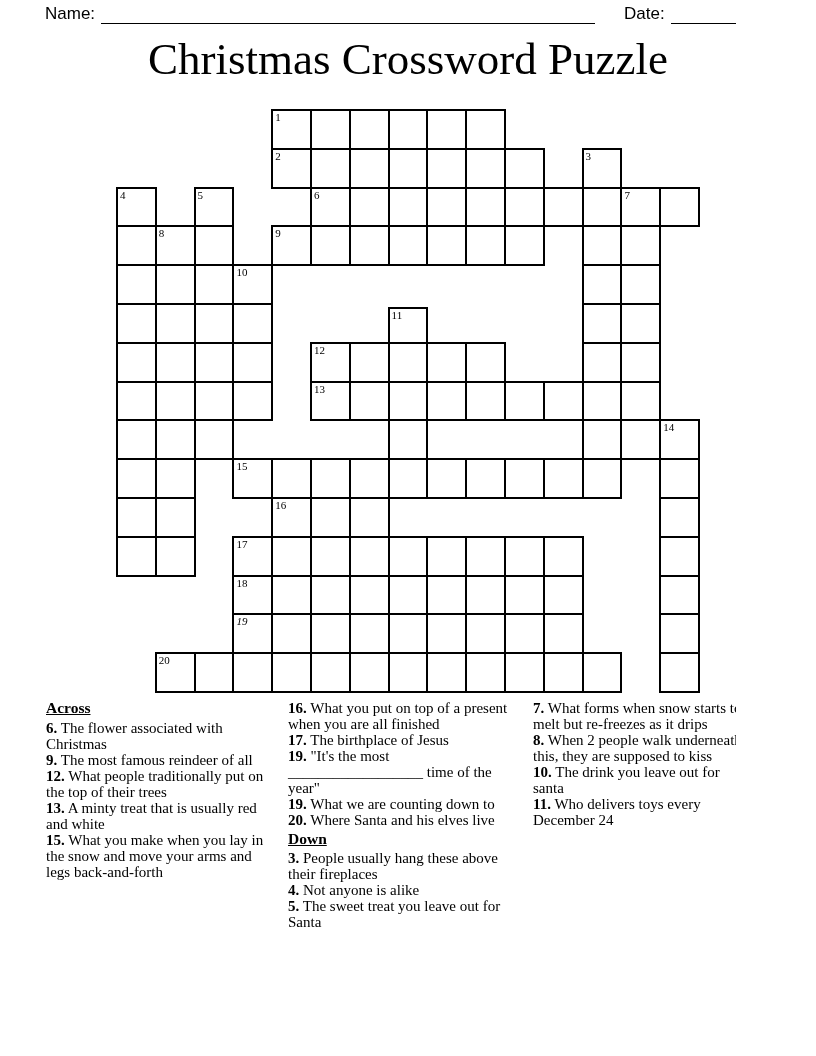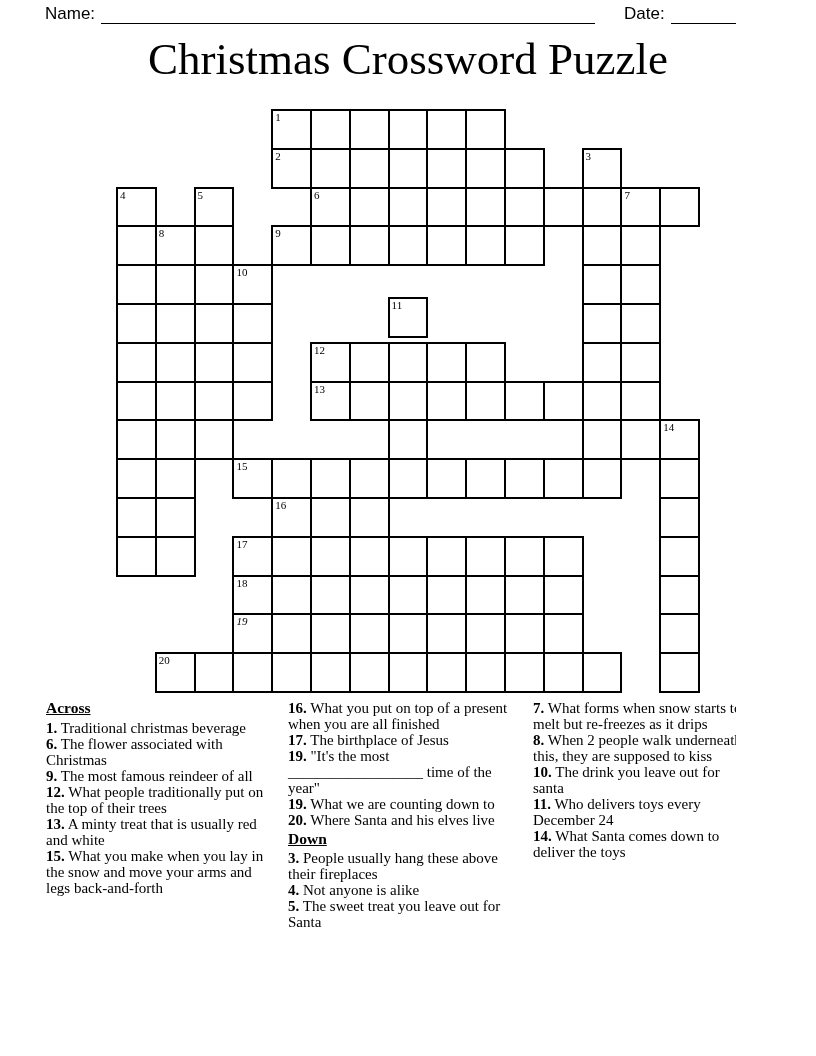--- a/index.html
+++ b/index.html
@@ -117,21 +117,21 @@
       <div class="cell" id="cell-4-2" style="left: 77.6px; top: 155.2px;"></div>
       <div class="cell" id="cell-4-3" style="left: 116.4px; top: 155.2px;">
         <span class="cnum">10</span>
       </div>
       <div class="cell" id="cell-4-12" style="left: 465.6px; top: 155.2px;"></div>
       <div class="cell" id="cell-4-13" style="left: 504.4px; top: 155.2px;"></div>
       <div class="cell" id="cell-5-0" style="left: 0px; top: 194px;"></div>
       <div class="cell" id="cell-5-1" style="left: 38.8px; top: 194px;"></div>
       <div class="cell" id="cell-5-2" style="left: 77.6px; top: 194px;"></div>
       <div class="cell" id="cell-5-3" style="left: 116.4px; top: 194px;"></div>
-      <div class="cell" id="cell-5-7" style="left: 271.6px; top: 188px;">
+      <div class="cell" id="cell-5-7" style="left: 271.6px; top: 198px;">
         <span class="cnum">11</span>
       </div>
       <div class="cell" id="cell-5-12" style="left: 465.6px; top: 194px;"></div>
       <div class="cell" id="cell-5-13" style="left: 504.4px; top: 194px;"></div>
       <div class="cell" id="cell-6-0" style="left: 0px; top: 232.8px;"></div>
       <div class="cell" id="cell-6-1" style="left: 38.8px; top: 232.8px;"></div>
       <div class="cell" id="cell-6-2" style="left: 77.6px; top: 232.8px;"></div>
       <div class="cell" id="cell-6-3" style="left: 116.4px; top: 232.8px;"></div>
       <div class="cell" id="cell-6-5" style="left: 194px; top: 232.8px;">
         <span class="cnum">12</span>
@@ -240,21 +240,20 @@
       <div class="cell" id="cell-14-9" style="left: 349.2px; top: 543.2px;"></div>
       <div class="cell" id="cell-14-10" style="left: 388px; top: 543.2px;"></div>
       <div class="cell" id="cell-14-11" style="left: 426.8px; top: 543.2px;"></div>
       <div class="cell" id="cell-14-12" style="left: 465.6px; top: 543.2px;"></div>
       <div class="cell" id="cell-14-14" style="left: 543.2px; top: 543.2px;"></div>
     </div>
 
   <div class="cluecol" style="left:46px;width:233px;">
     <div class="clue-heading">Across</div>
     <div>
-        <div class="clue"><b>1.</b> <span>Traditional christmas beverage</span></div>
         <div class="clue"><b>6.</b> <span>The flower associated with Christmas</span></div>
         <div class="clue"><b>9.</b> <span>The most famous reindeer of all</span></div>
         <div class="clue"><b>12.</b> <span>What people traditionally put on the top of their trees</span></div>
         <div class="clue"><b>13.</b> <span>A minty treat that is usually red and white</span></div>
         <div class="clue"><b>15.</b> <span>What you make when you lay in the snow and move your arms and legs back-and-forth</span></div>
       </div>
   </div>
 
   <div class="cluecol" style="left:288px;width:224px;">
     <div>
@@ -271,17 +270,16 @@
         <div class="clue"><b>5.</b> <span>The sweet treat you leave out for Santa</span></div>
       </div>
   </div>
 
   <div class="cluecol" style="left:533px;width:219px;">
     <div>
         <div class="clue"><b>7.</b> <span>What forms when snow starts to melt but re-freezes as it drips</span></div>
         <div class="clue"><b>8.</b> <span>When 2 people walk underneath this, they are supposed to kiss</span></div>
         <div class="clue"><b>10.</b> <span>The drink you leave out for santa</span></div>
         <div class="clue"><b>11.</b> <span>Who delivers toys every December 24</span></div>
-        <div class="clue"><b>14.</b> <span>What Santa comes down to deliver the toys</span></div>
       </div>
   </div>
 
 </div>
 
 </body></html>

